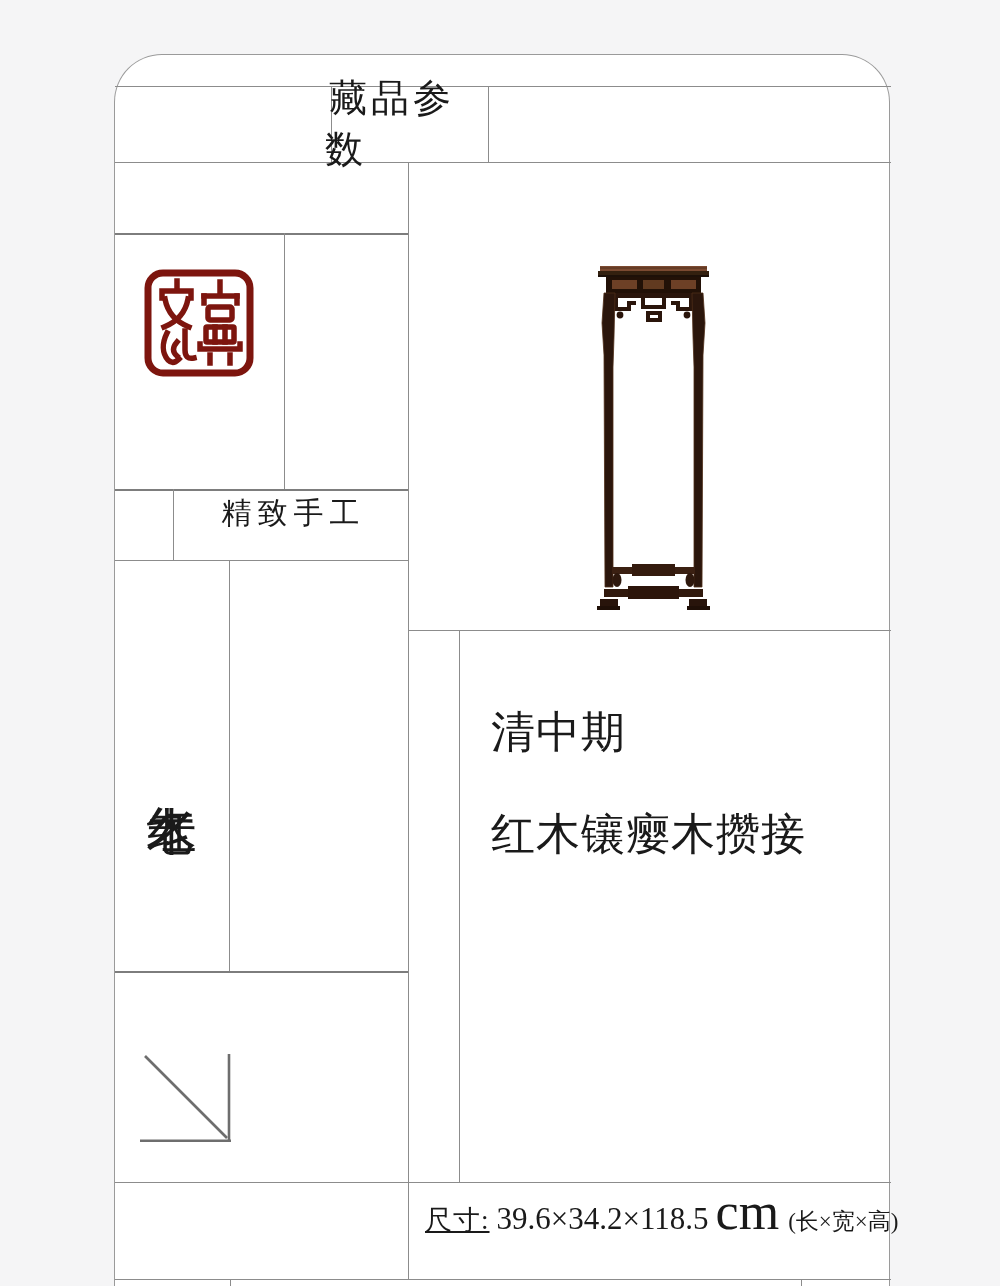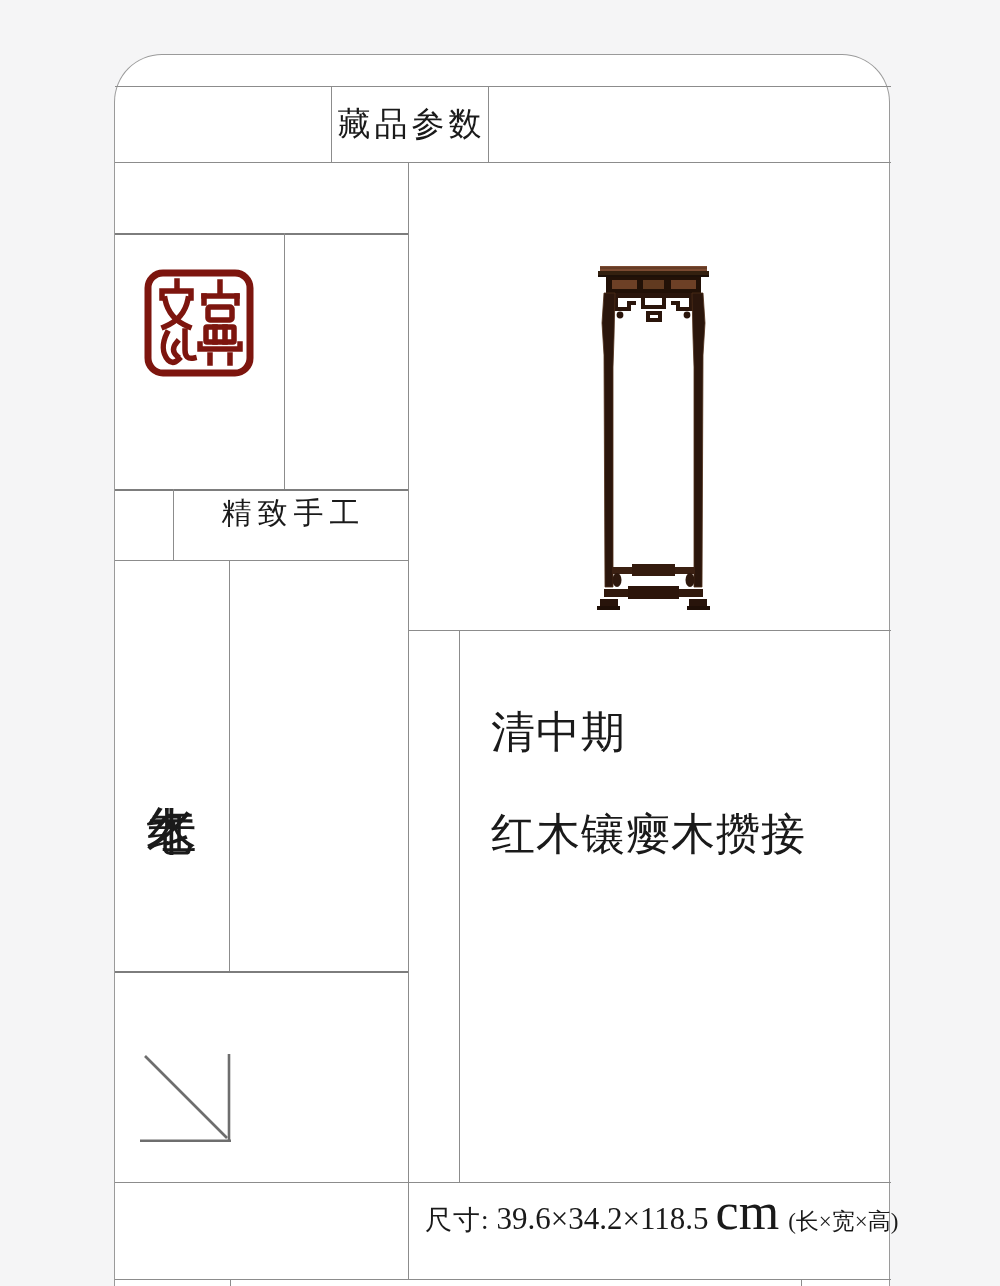--- a/index.html
+++ b/index.html
@@ -21,22 +21,22 @@
     border-bottom:none;
     border-radius:48px 48px 0 0;
     box-sizing:border-box;
   }
   .ln{position:absolute;background:#8c8c8c;}
   .h{height:1px;}
   .v{width:1px;}
   .h.thick{height:2px;background:#7d7d7d;}
   .cell{position:absolute;display:flex;align-items:center;justify-content:center;}
   .params-label{
-    left:216px;top:31px;width:157px;height:76px;
-    font-size:33px;letter-spacing:4px;text-indent:4px;
+    left:210px;top:31px;width:157px;height:76px;
+    font-size:38px;letter-spacing:4px;text-indent:4px;
   }
   .craft-label{
     left:58px;top:423px;width:235px;height:71px;
     font-size:30px;letter-spacing:6px;text-indent:6px;
   }
   .material-label{
     left:0;top:505px;width:114px;height:411px;
     font-size:50px;line-height:1.0;
     writing-mode:vertical-rl;text-orientation:upright;
   }
@@ -46,21 +46,21 @@
     position:absolute;left:376px;top:627px;width:400px;
     font-size:44px;letter-spacing:1px;
   }
   .desc div{height:102px;line-height:102px;white-space:nowrap;}
   .dims{
     position:absolute;left:293px;top:1127px;width:483px;height:97px;
     display:flex;align-items:baseline;
     padding-left:17px;box-sizing:border-box;
     white-space:nowrap;
   }
-  .dims .lab{font-size:27px;letter-spacing:1px;}
+  .dims .lab{font-size:27px;letter-spacing:1px;text-decoration:underline;}
   .dims .val{font-size:31px;margin-left:7px;}
   .dims .unit{font-size:52px;margin-left:7px;}
   .dims .note{font-size:23px;margin-left:9px;}
   .arrow{position:absolute;left:25px;top:994px;width:95px;height:95px;}
 </style>
 </head>
 <body>
 
 <div class="page">
   <div class="card">

